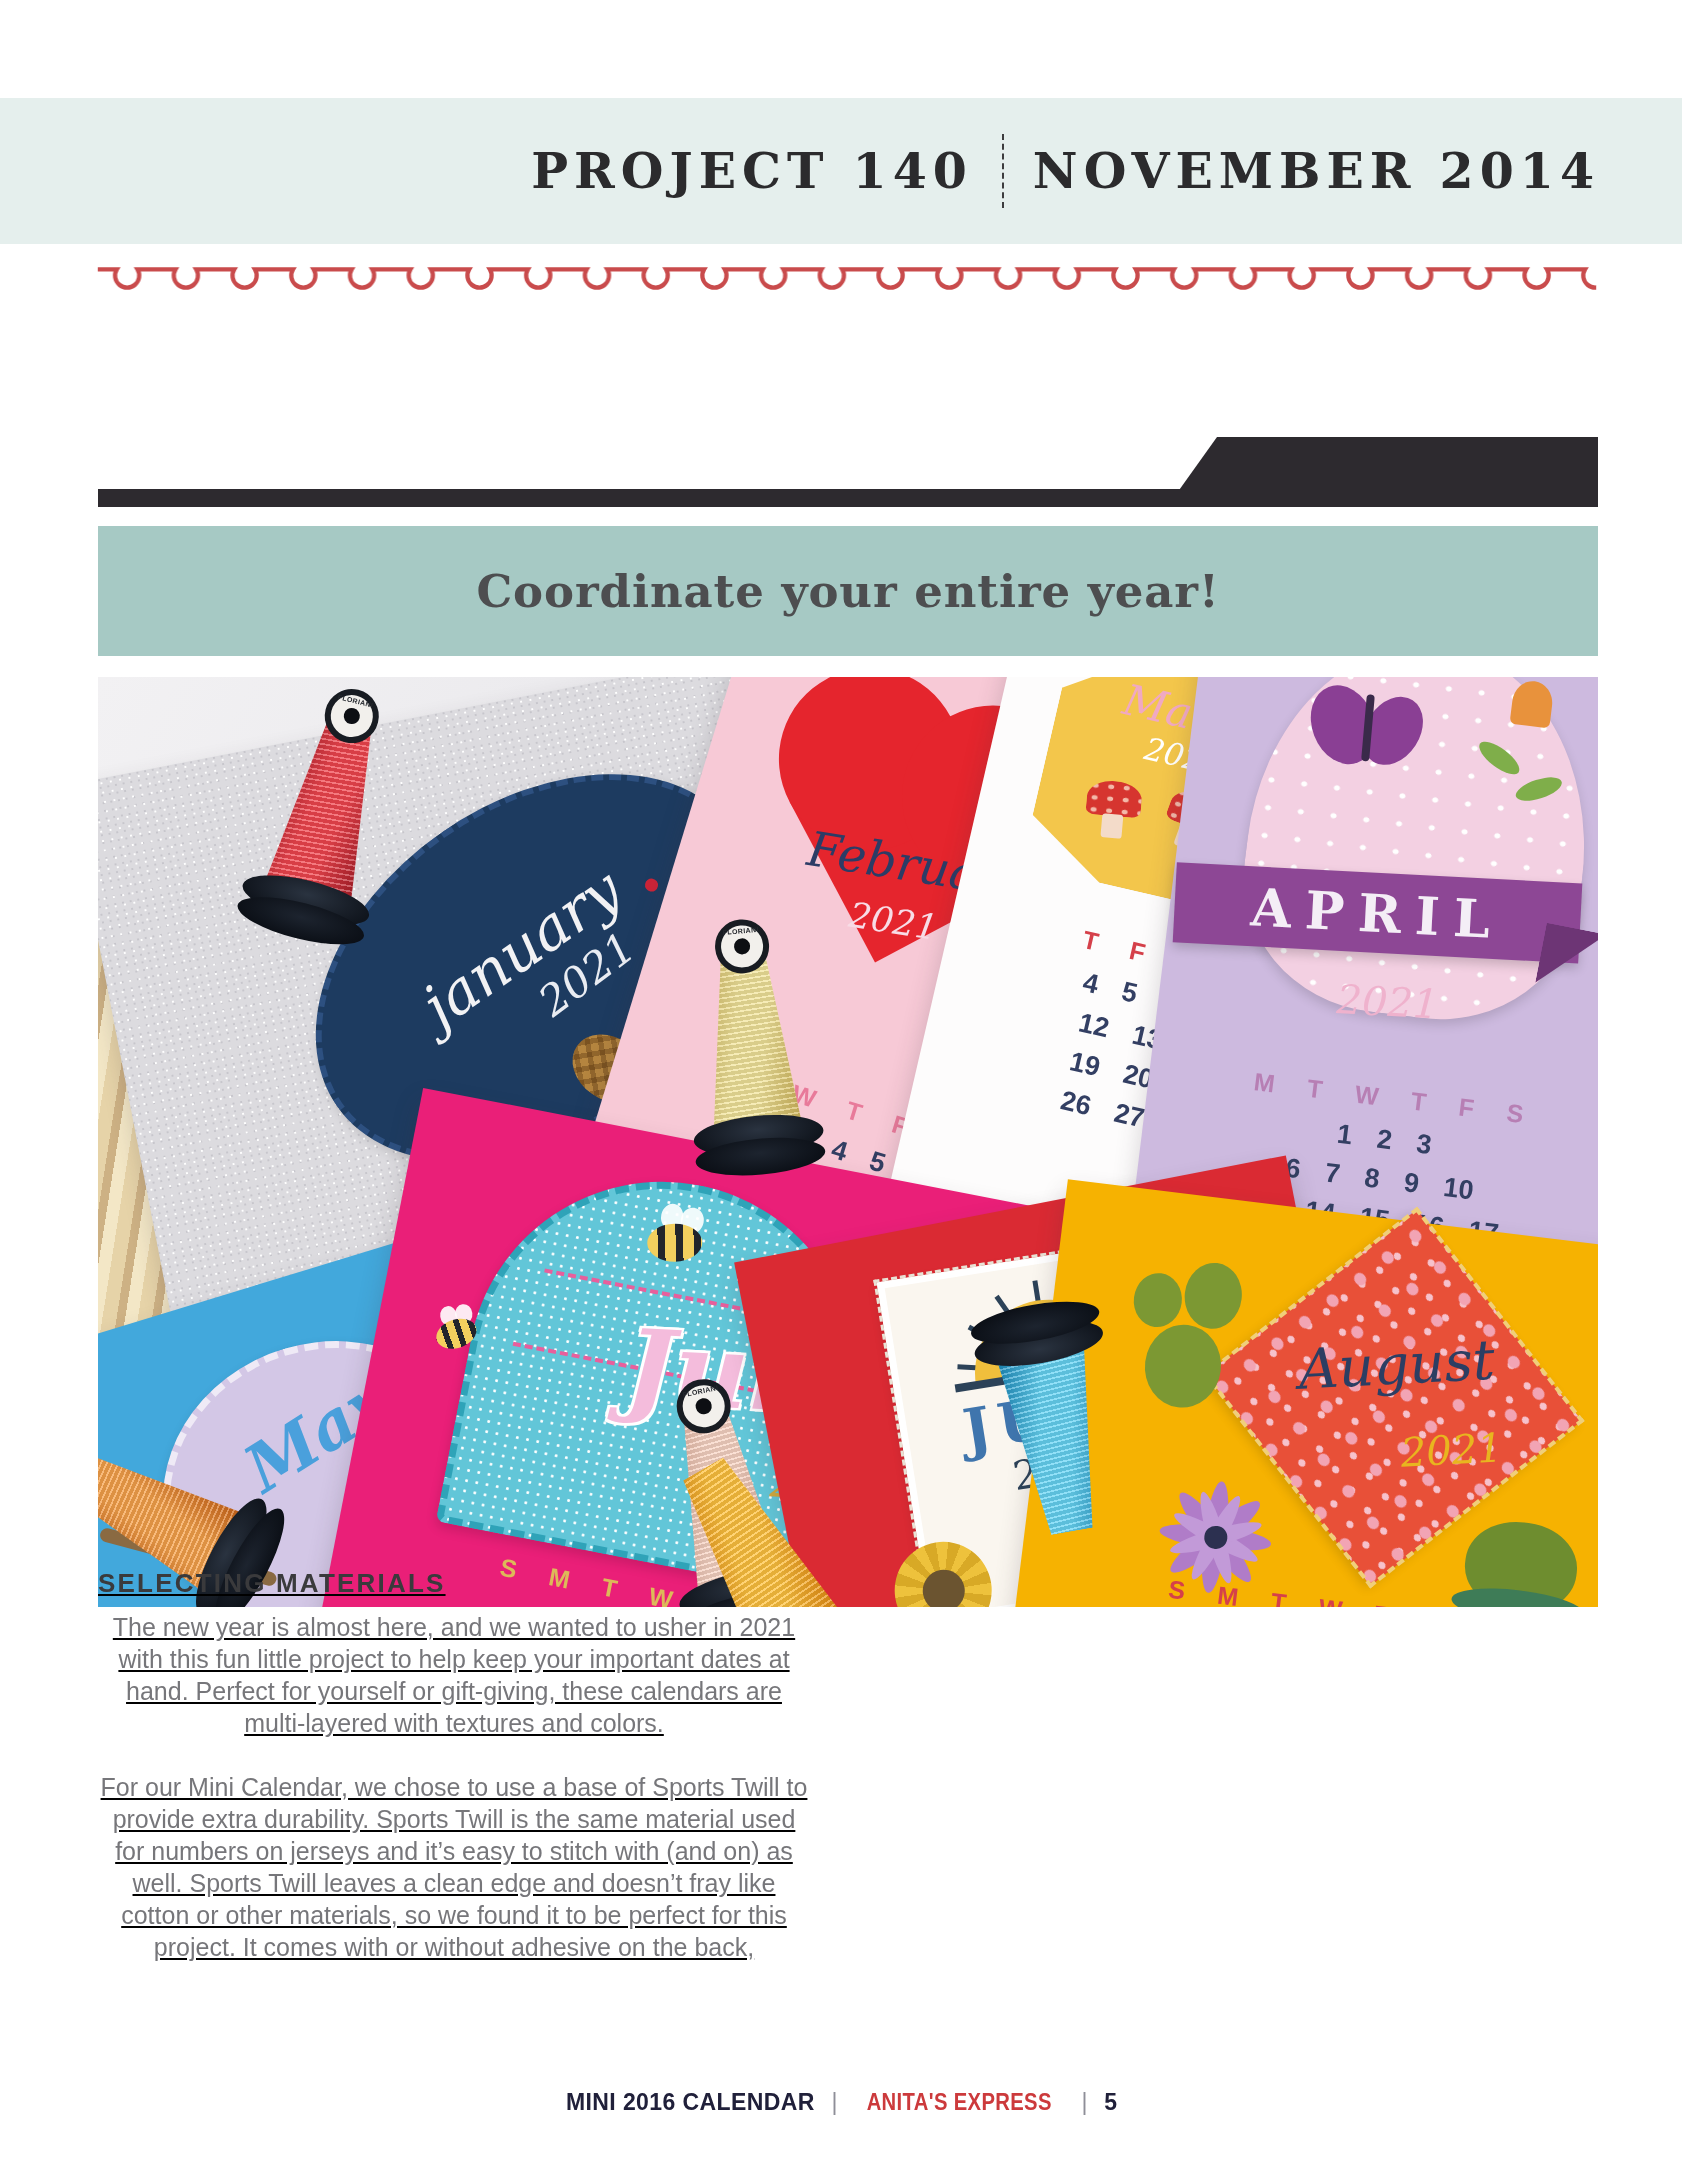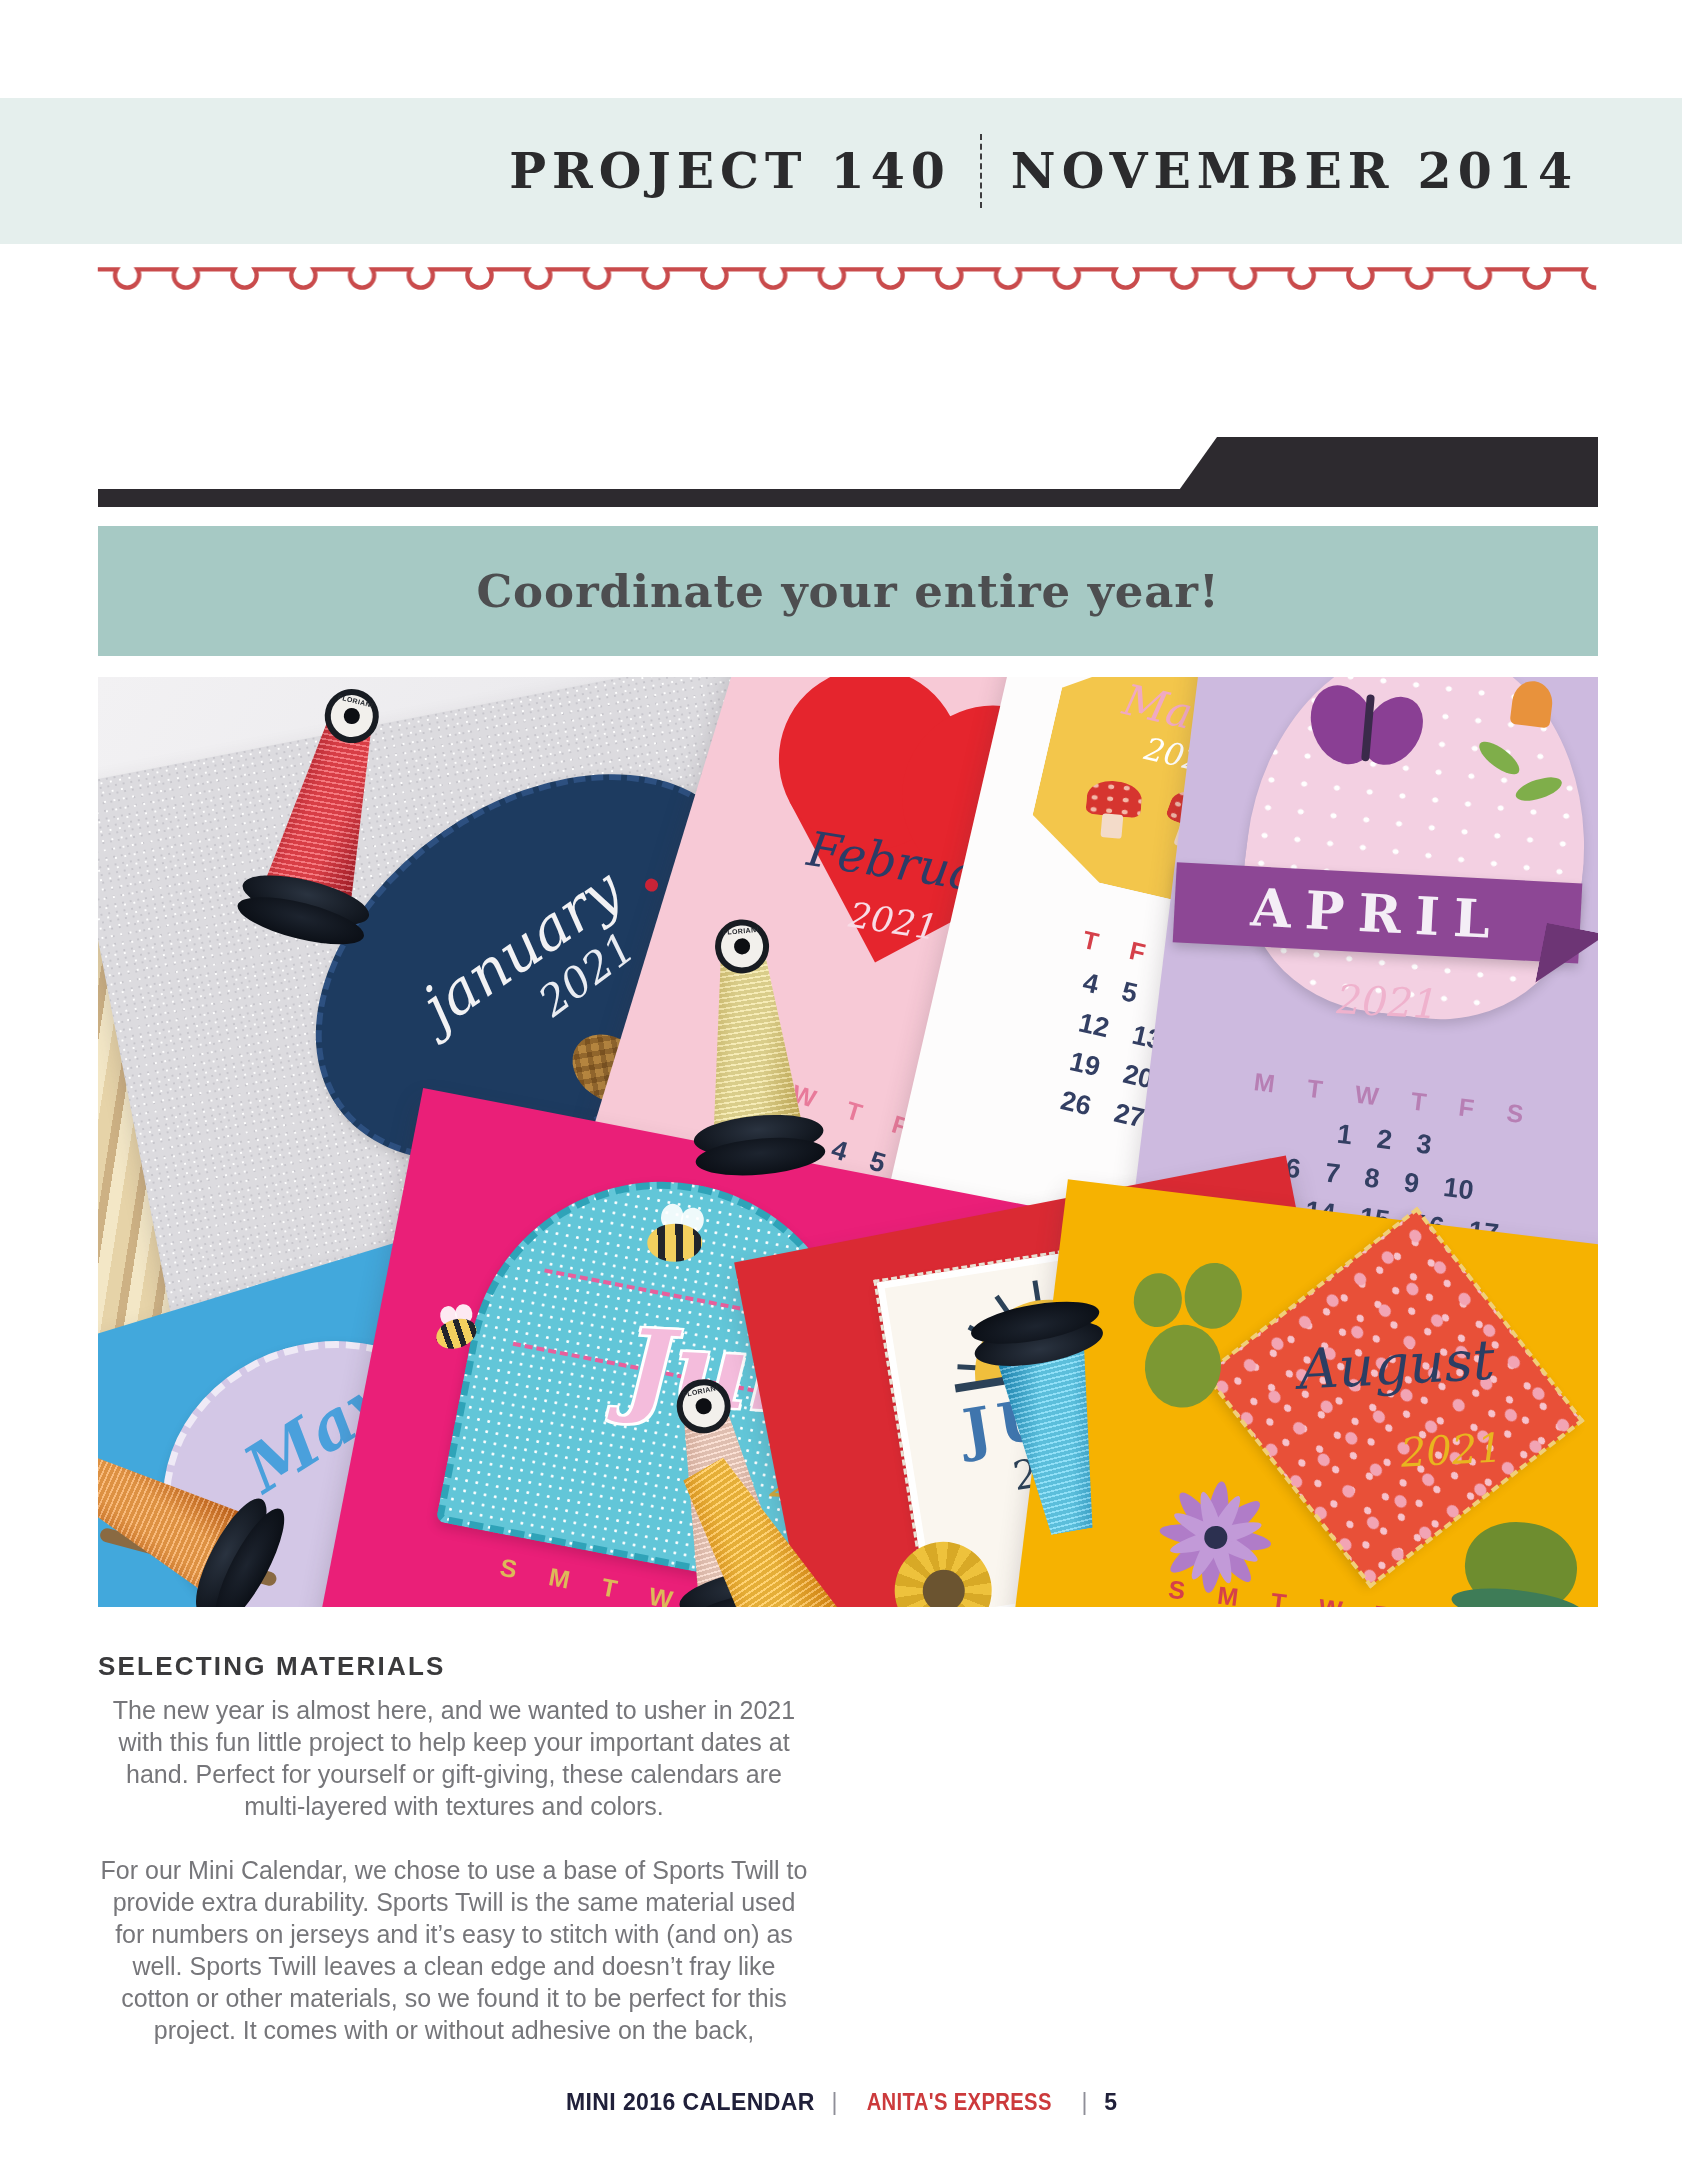--- a/index.html
+++ b/index.html
@@ -1,21 +1,21 @@
 <!DOCTYPE html>
 <html style="font-size:14px"><head>
 <meta charset="utf-8">
 <style>
   html,body{margin:0;padding:0;background:#ffffff;}
   .page{position:relative;width:1683px;height:2177px;background:#fff;overflow:hidden;
         font-family:"Liberation Sans",sans-serif;}
 
   
   .band{position:absolute;left:0;top:98px;width:1683px;height:146px;background:#e5efed;
-        display:flex;align-items:center;justify-content:flex-end;padding-right:105px;box-sizing:border-box;}
+        display:flex;align-items:center;justify-content:flex-end;padding-right:83px;box-sizing:border-box;}
   .band-title{display:flex;align-items:center;font-family:"DejaVu Serif",serif;font-weight:700;
         font-size:49px;letter-spacing:6px;color:#2b2b2d;white-space:nowrap;}
   .band-divider{display:inline-block;height:74px;border-left:2.6px dashed #3c3c3e;margin:0 29px;}
 
   
   .scallop{position:absolute;left:97px;top:265px;}
 
   
   .bar-thin{position:absolute;left:98px;top:489px;width:1500px;height:18px;background:#2d2a2f;}
   .bar-block{position:absolute;left:1167px;top:437px;width:431px;height:70px;background:#2d2a2f;
@@ -169,21 +169,21 @@
   .spool .flange{position:absolute;left:0;bottom:22.5px;width:130px;height:40px;border-radius:50%;
         background:radial-gradient(ellipse at 50% 35%,#2a3340,#10151d 72%);}
   .spool .flange.f2{bottom:3.5px;height:36px;background:radial-gradient(ellipse at 50% 40%,#1d242f,#0b0f16 75%);}
   .spool .cap{position:absolute;left:38px;top:0;width:54px;height:54px;border-radius:50%;background:#f2f0ec;
         border:6px solid #181c22;box-sizing:border-box;}
   .spool .cap .hole{position:absolute;left:13px;top:13px;width:15.6px;height:15.6px;border-radius:50%;background:#0d0f13;}
   .spool .cap .brand{position:absolute;top:1.7px;left:0;right:0;text-align:center;font-size:7px;
         letter-spacing:0.4px;color:#25282e;font-weight:700;}
 
   
-  .article{position:absolute;left:98px;top:1651px;width:1500px;}
+  .article{position:absolute;left:98px;top:1568px;width:1500px;text-decoration:underline;}
   .article h2{margin:0 0 12px 0;font-size:26px;letter-spacing:2.2px;color:#3a3a3c;font-weight:700;}
   .cols{display:flex;gap:76px;}
   .col{width:713px;font-size:25px;line-height:32px;color:#76767a;}
   .col p{margin:0 0 32px 0;text-align:center;}
 
   
   .footer{position:absolute;left:0;top:2089px;width:1683px;text-align:center;font-size:23px;
         color:#20203a;white-space:nowrap;}
   .footer .t{font-weight:800;letter-spacing:0.4px;}
   .footer .sep{color:#8f8f98;font-weight:400;margin:0 10.4px;}

